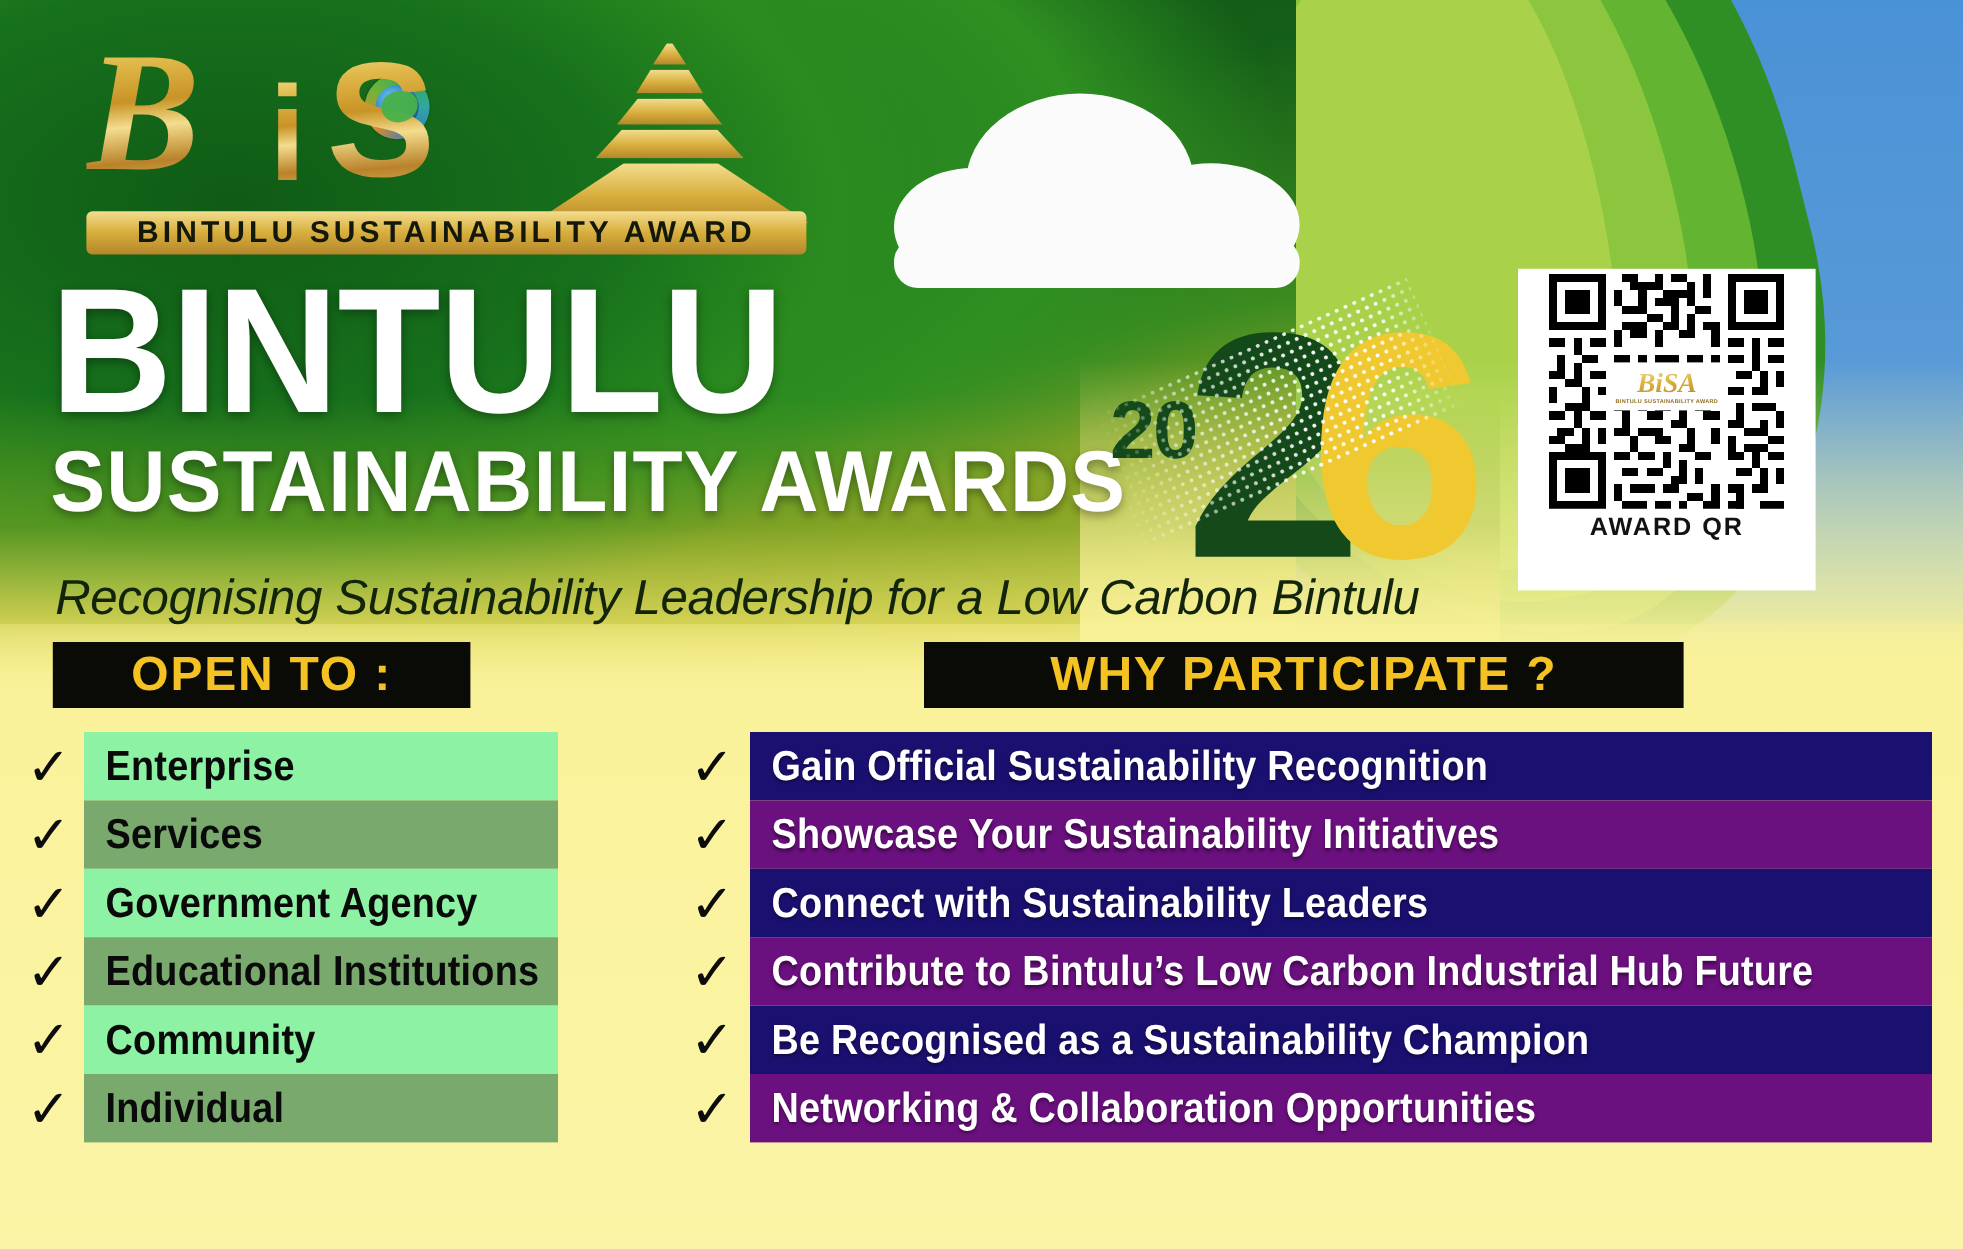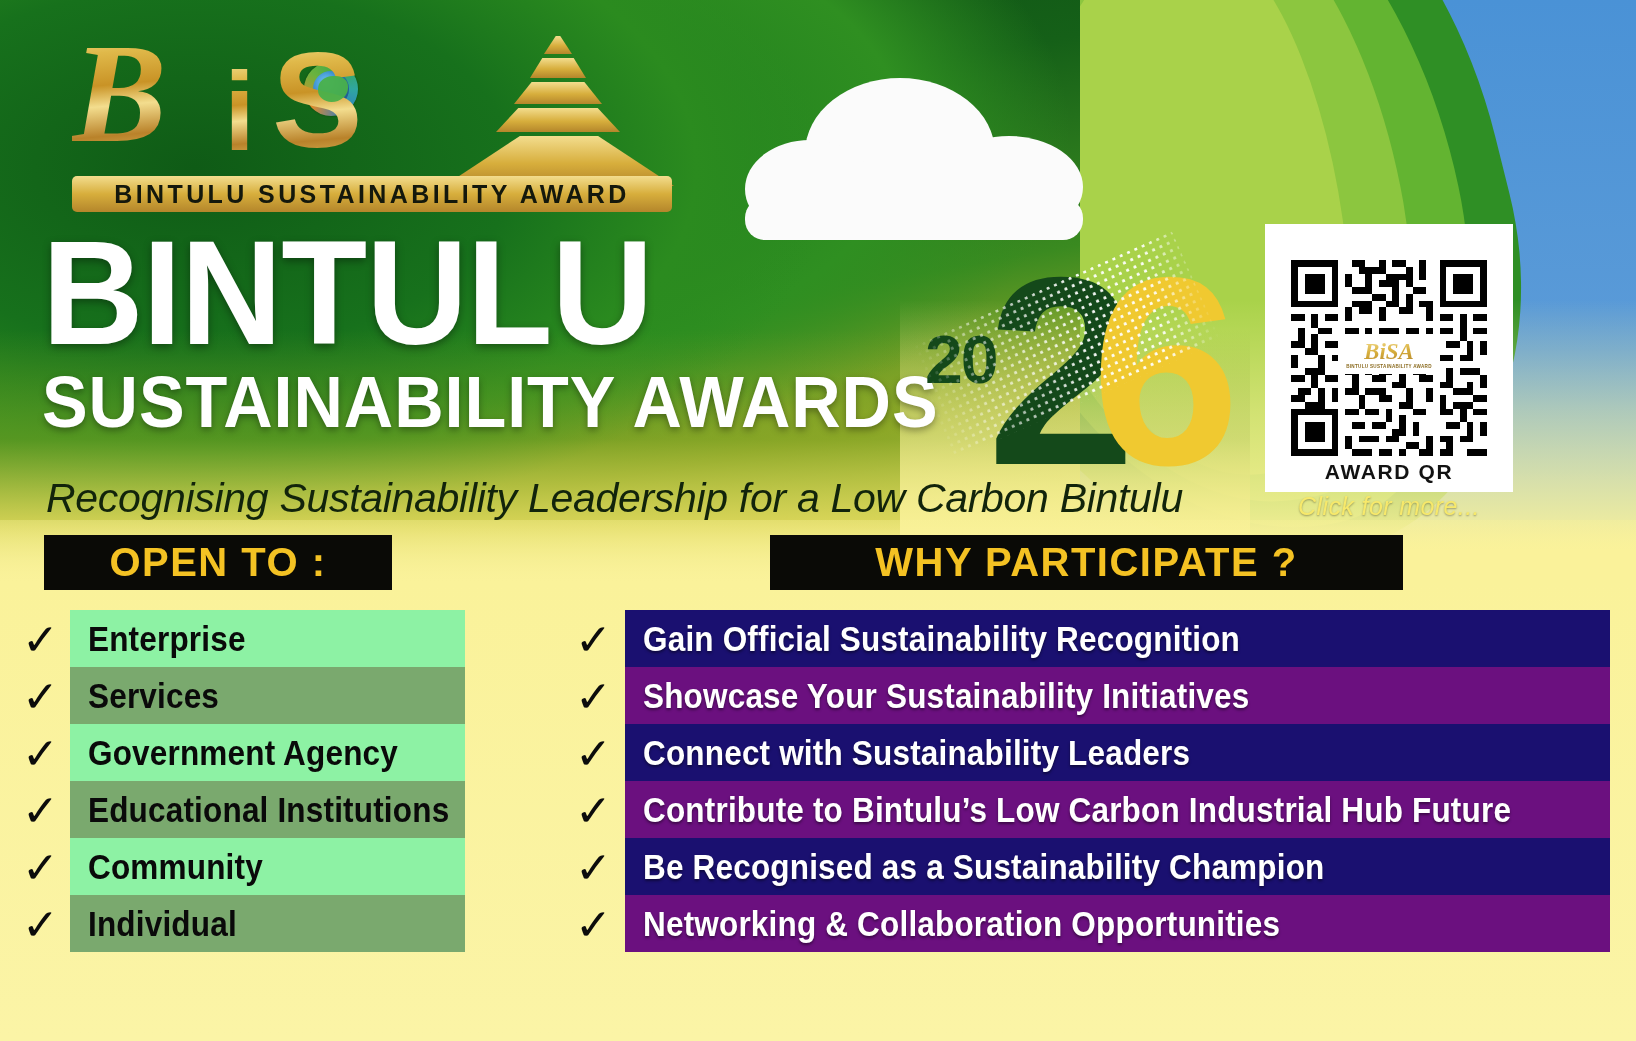--- a/index.html
+++ b/index.html
@@ -161,22 +161,22 @@
     background:
       radial-gradient(circle at 1.6px 1.6px, rgba(255,255,255,.95) 1.3px, rgba(255,255,255,0) 1.9px) 0 0/8px 8px;
     -webkit-mask-image:linear-gradient(100deg,rgba(0,0,0,0) 2%,rgba(0,0,0,.55) 22%,#000 58%,#000 82%,rgba(0,0,0,0) 100%);
     mask-image:linear-gradient(100deg,rgba(0,0,0,0) 2%,rgba(0,0,0,.55) 22%,#000 58%,#000 82%,rgba(0,0,0,0) 100%);
     pointer-events:none;
   }
 
   
   .qr-card{
     position:absolute;left:1265px;top:224px;width:248px;height:268px;background:#ffffff;
-    display:flex;flex-direction:column;align-items:center;justify-content:center;
-    padding-top:28px;box-sizing:border-box;
+    display:flex;flex-direction:column;align-items:center;justify-content:flex-start;
+    padding-top:4px;box-sizing:border-box;
   }
   .qr-img{position:relative;width:206px;height:196px;}
   .qr-img svg{display:block;width:206px;height:196px;}
   .qr-logo{
     position:absolute;left:50%;top:48%;transform:translate(-50%,-50%);
     width:92px;height:40px;background:#ffffff;
     display:flex;flex-direction:column;align-items:center;justify-content:center;
   }
   .qr-logo .qt{
     font-size:23px;font-weight:bold;font-style:italic;line-height:1;
@@ -434,21 +434,20 @@
             <rect x="22" y="28" width="2" height="1"></rect>
         </g>
       </svg>
       <div class="qr-logo">
         <div class="qt">BiSA</div>
         <div class="qb">BINTULU SUSTAINABILITY AWARD</div>
       </div>
     </div>
     <div class="qr-caption">AWARD QR</div>
   </div>
-  <div class="qr-more">Click for more...</div>
 
   <div class="bar" id="bar-why">
     <span>WHY PARTICIPATE ?</span>
   </div>
   <div class="bar" id="bar-open">
     <span>OPEN TO :</span>
   </div>
 
   <div class="list" id="list-open">
       <div class="row" style="background: rgb(141, 242, 164);">

